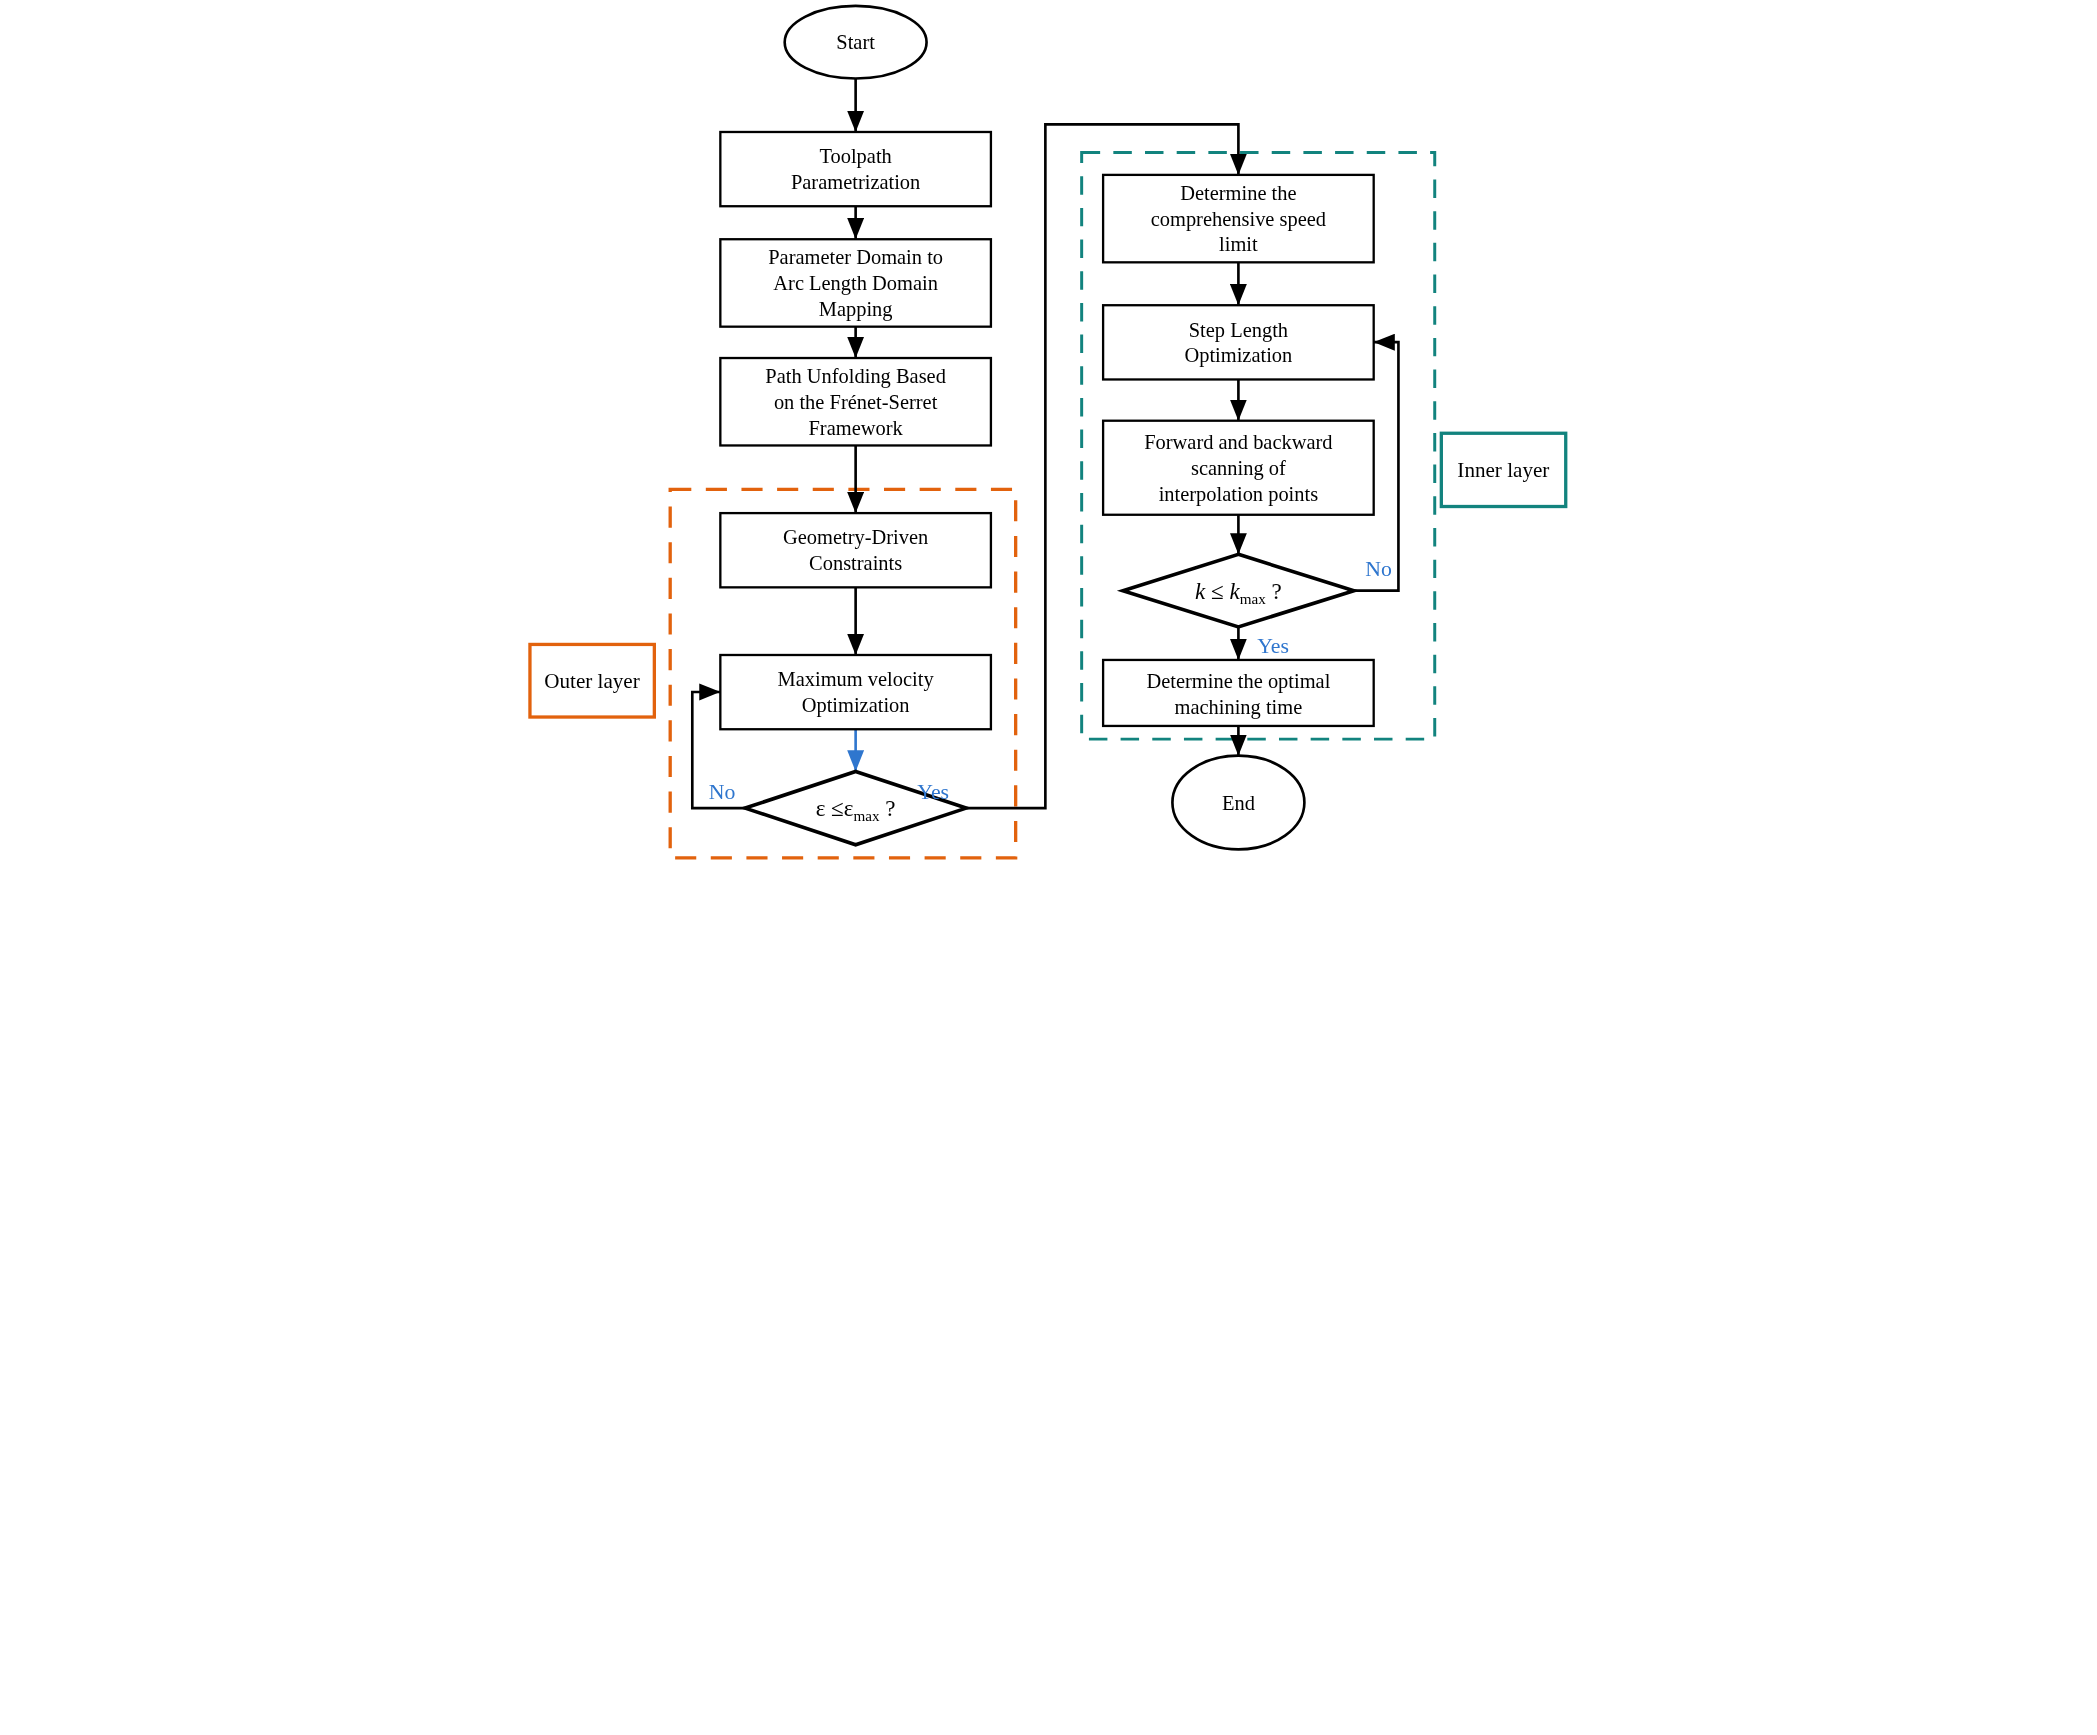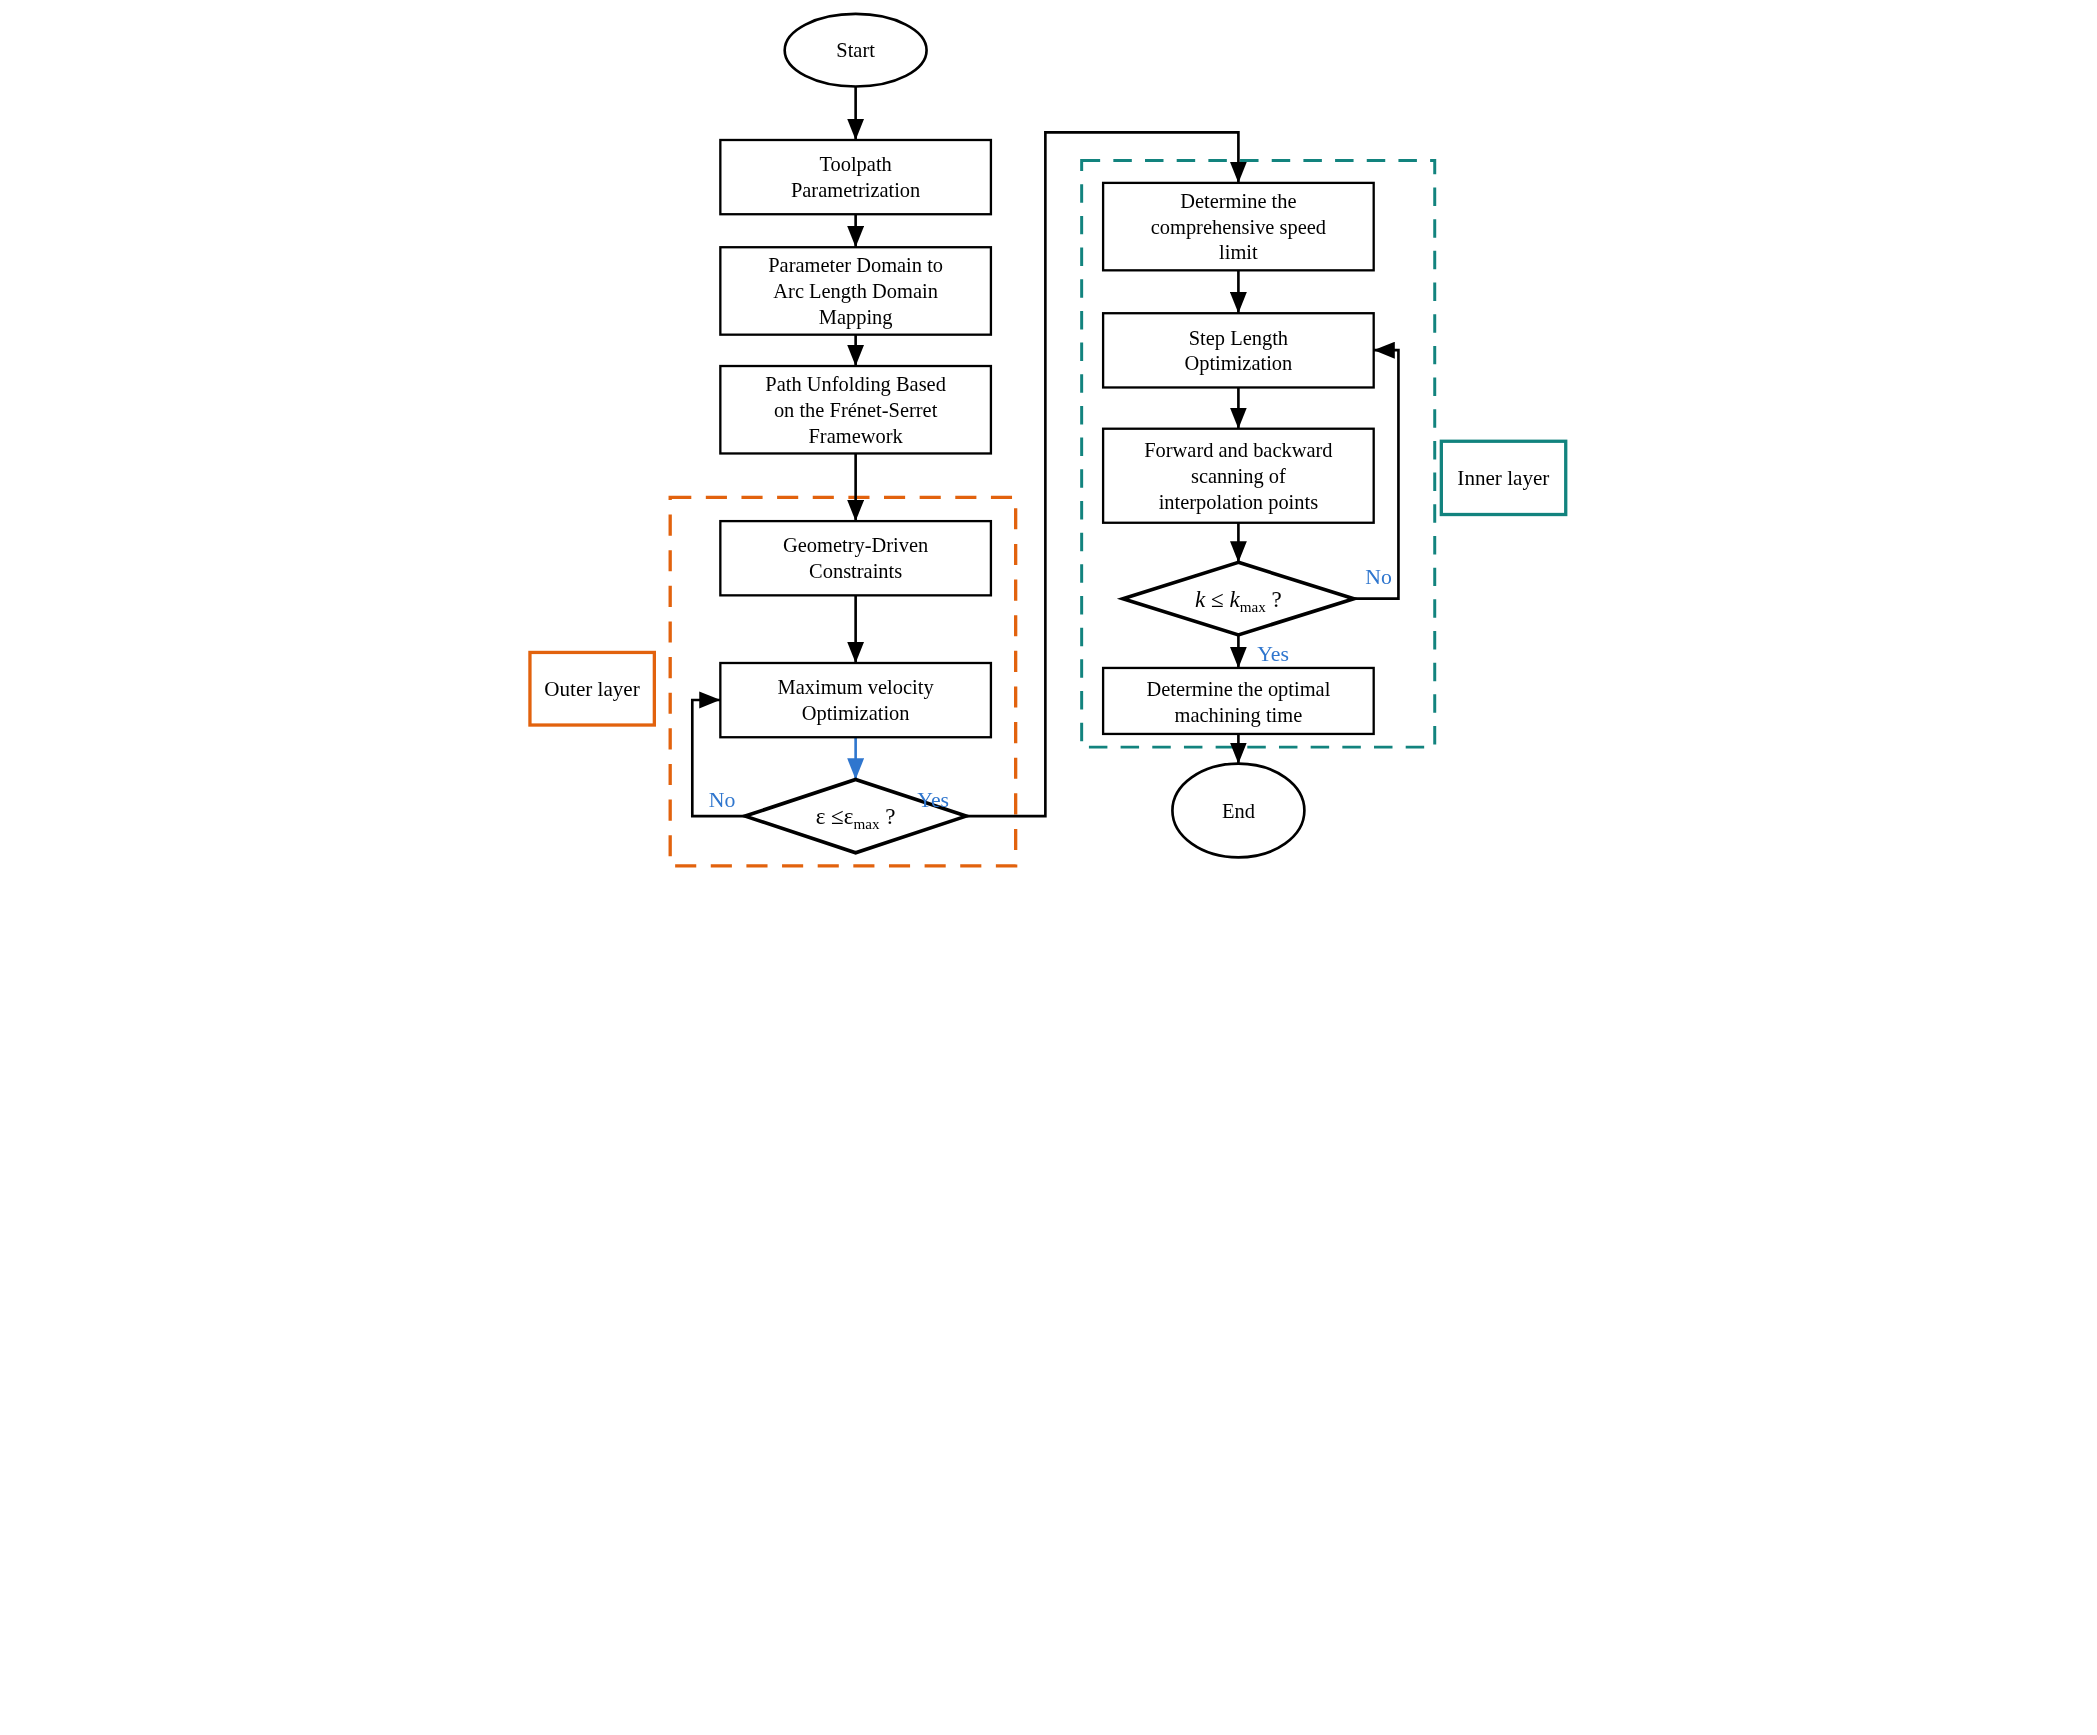--- a/index.html
+++ b/index.html
@@ -3,21 +3,21 @@
 <meta charset="utf-8">
 <style>
   :root{
     --line_black:#000000;
     --accent_blue:#2F76CE;
     --accent_orange:#E2620D;
     --accent_teal:#12837E;
     --background:#FFFFFF;
   }
   html,body{margin:0;padding:0;background:var(--background);}
-  .stage{width:100%;max-width:1049px;margin:8px auto;}
+  .stage{width:100%;max-width:1049px;margin:0 auto;}
   svg{display:block;width:100%;height:auto;background:var(--background);}
   .node-box{fill:#fff;stroke:var(--line_black);stroke-width:7;}
   .ellipse-node{fill:#fff;stroke:var(--line_black);stroke-width:8;}
   .diamond{fill:#fff;stroke:var(--line_black);stroke-width:11;stroke-linejoin:miter;}
   .connector{fill:none;stroke:var(--line_black);stroke-width:8;}
   .connector.blue{stroke:var(--accent_blue);}
   .dashed-outer{fill:none;stroke:var(--accent_orange);stroke-width:10;stroke-dasharray:64 44;}
   .dashed-inner{fill:none;stroke:var(--accent_teal);stroke-width:9;stroke-dasharray:56 40;}
   .label-box-outer{fill:#fff;stroke:var(--accent_orange);stroke-width:10;}
   .label-box-inner{fill:#fff;stroke:var(--accent_teal);stroke-width:10;}

